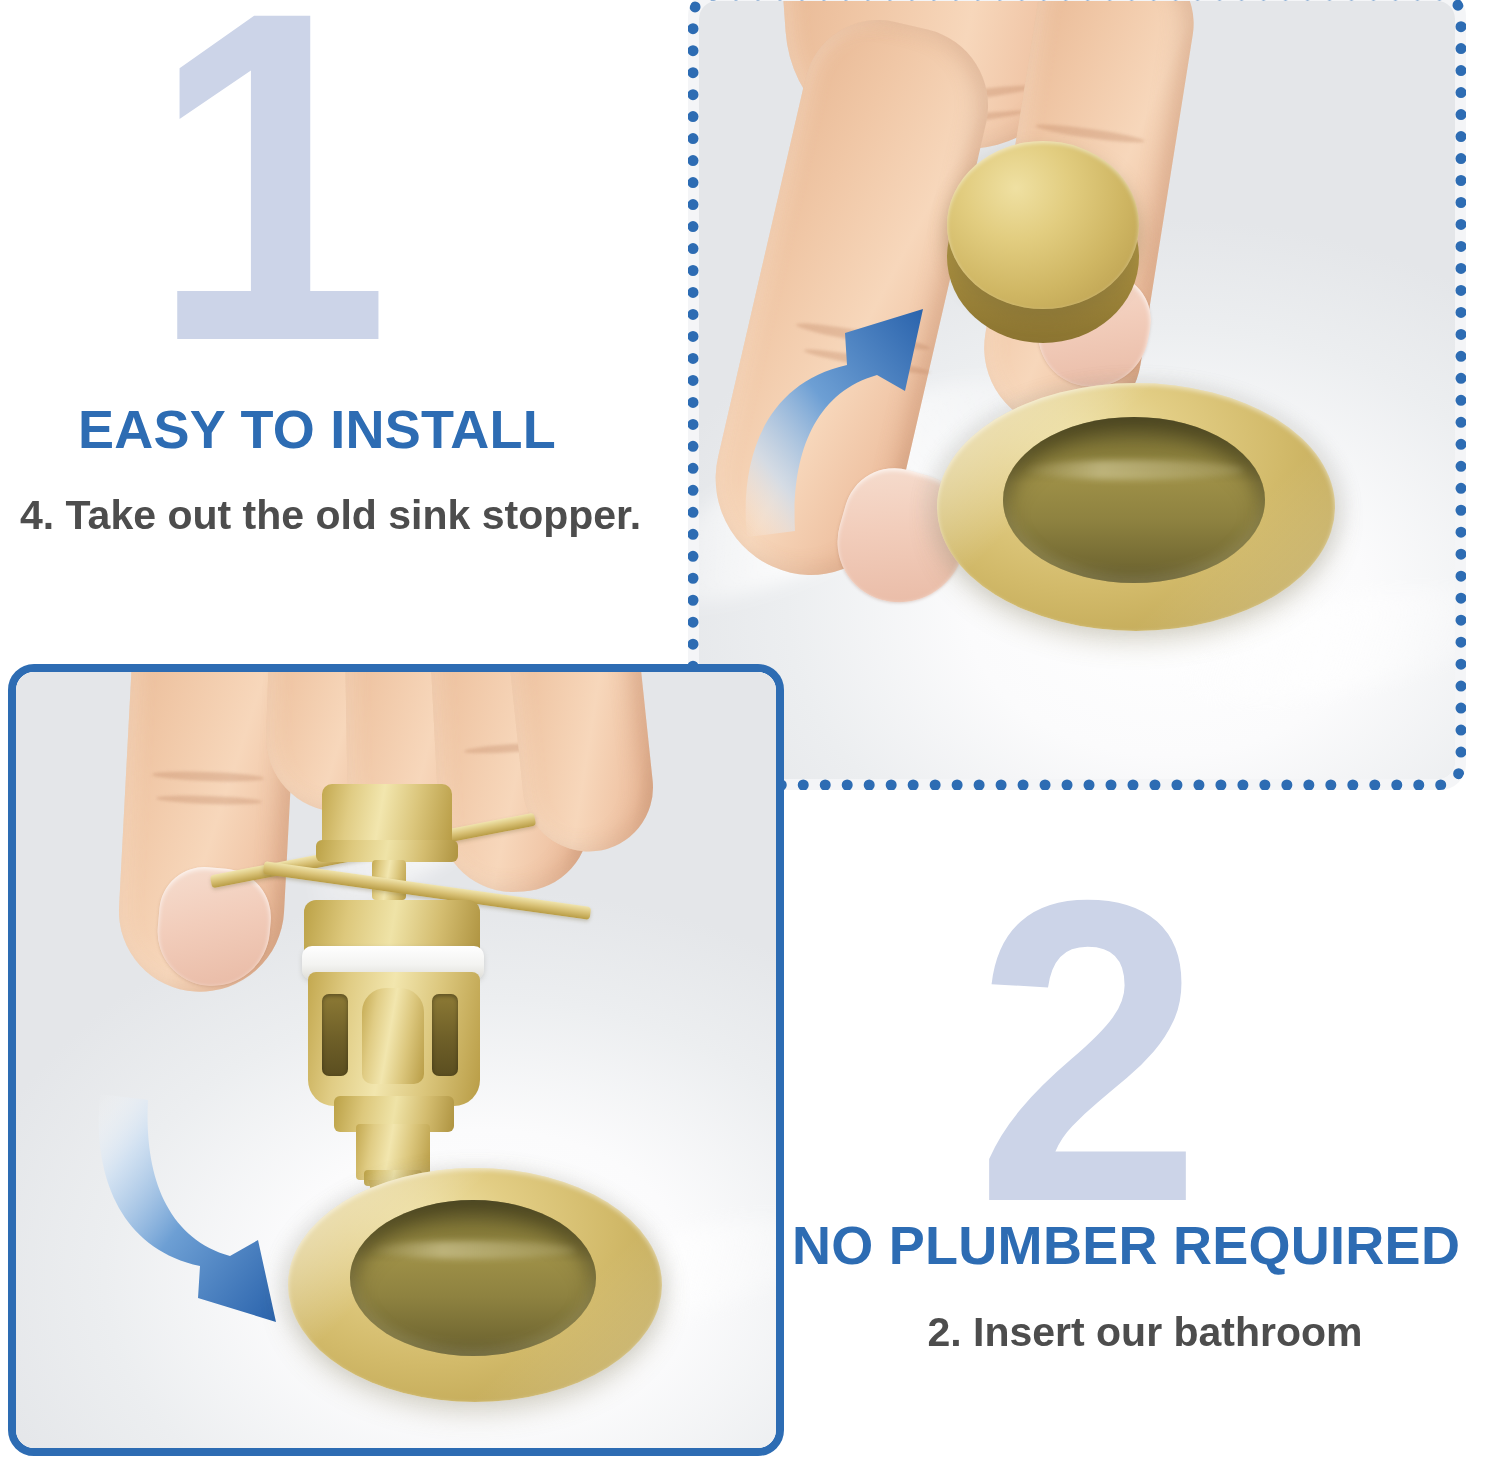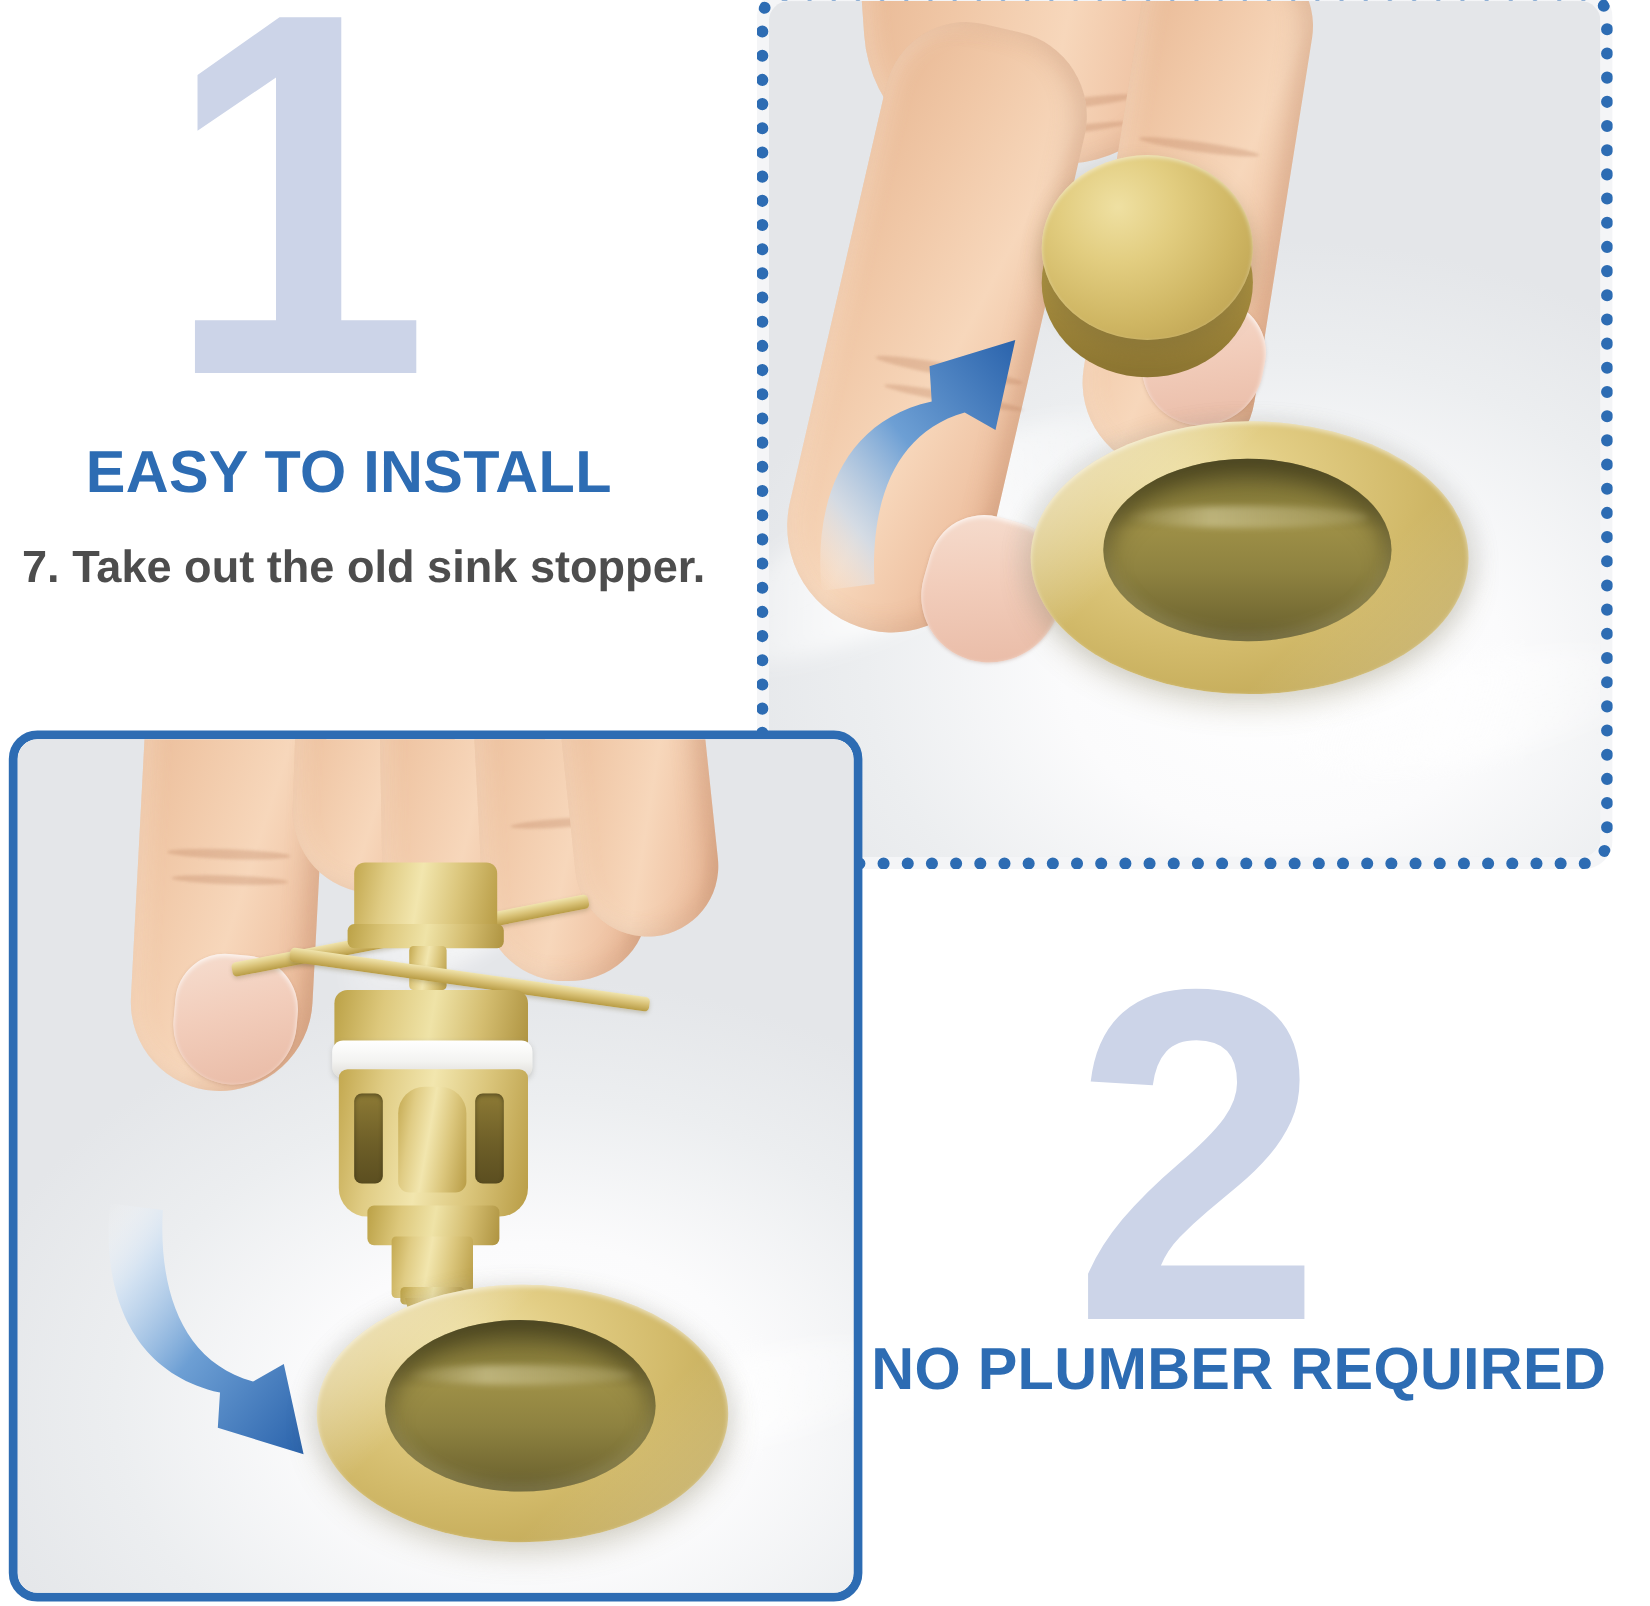--- a/index.html
+++ b/index.html
@@ -252,21 +252,21 @@
   .arrow-svg { position: absolute; overflow: visible; }
 </style>
 </head>
 <body>
 
 <div id="root">
 
   <div class="step1-block">
     <div class="bignum bignum-1">1</div>
     <div class="step-heading step1-heading">EASY TO INSTALL</div>
-    <div class="step-body step1-body">7. Take out the old sink stopper.</div>
+    <div class="step-body step1-body">4. Take out the old sink stopper.</div>
   </div>
 
   <div class="photo-panel panel-top">
     <div class="panel-inner">
       <div class="sink-bg"></div>
 
       <div class="sink-gloss" style="left:-70px; top:430px; width:420px; height:120px; transform:rotate(-28deg);"></div>
       <div class="sink-gloss" style="left:470px; top:600px; width:340px; height:90px; transform:rotate(-12deg); opacity:.75;"></div>
 
       <div>
@@ -390,16 +390,17 @@
         </div>
         <div class="drain-bore" style="left:334px; top:528px; width:246px; height:156px;"></div>
       </div>
     </div>
   </div>
 
   <div class="step2-block">
     <div class="bignum bignum-2">2</div>
     <div class="step-heading step2-heading">NO PLUMBER REQUIRED</div>
     <div class="step-body step2-body">
+      <span>2. Insert our bathroom</span>
     </div>
   </div>
 
 </div>
 
 </body></html>

